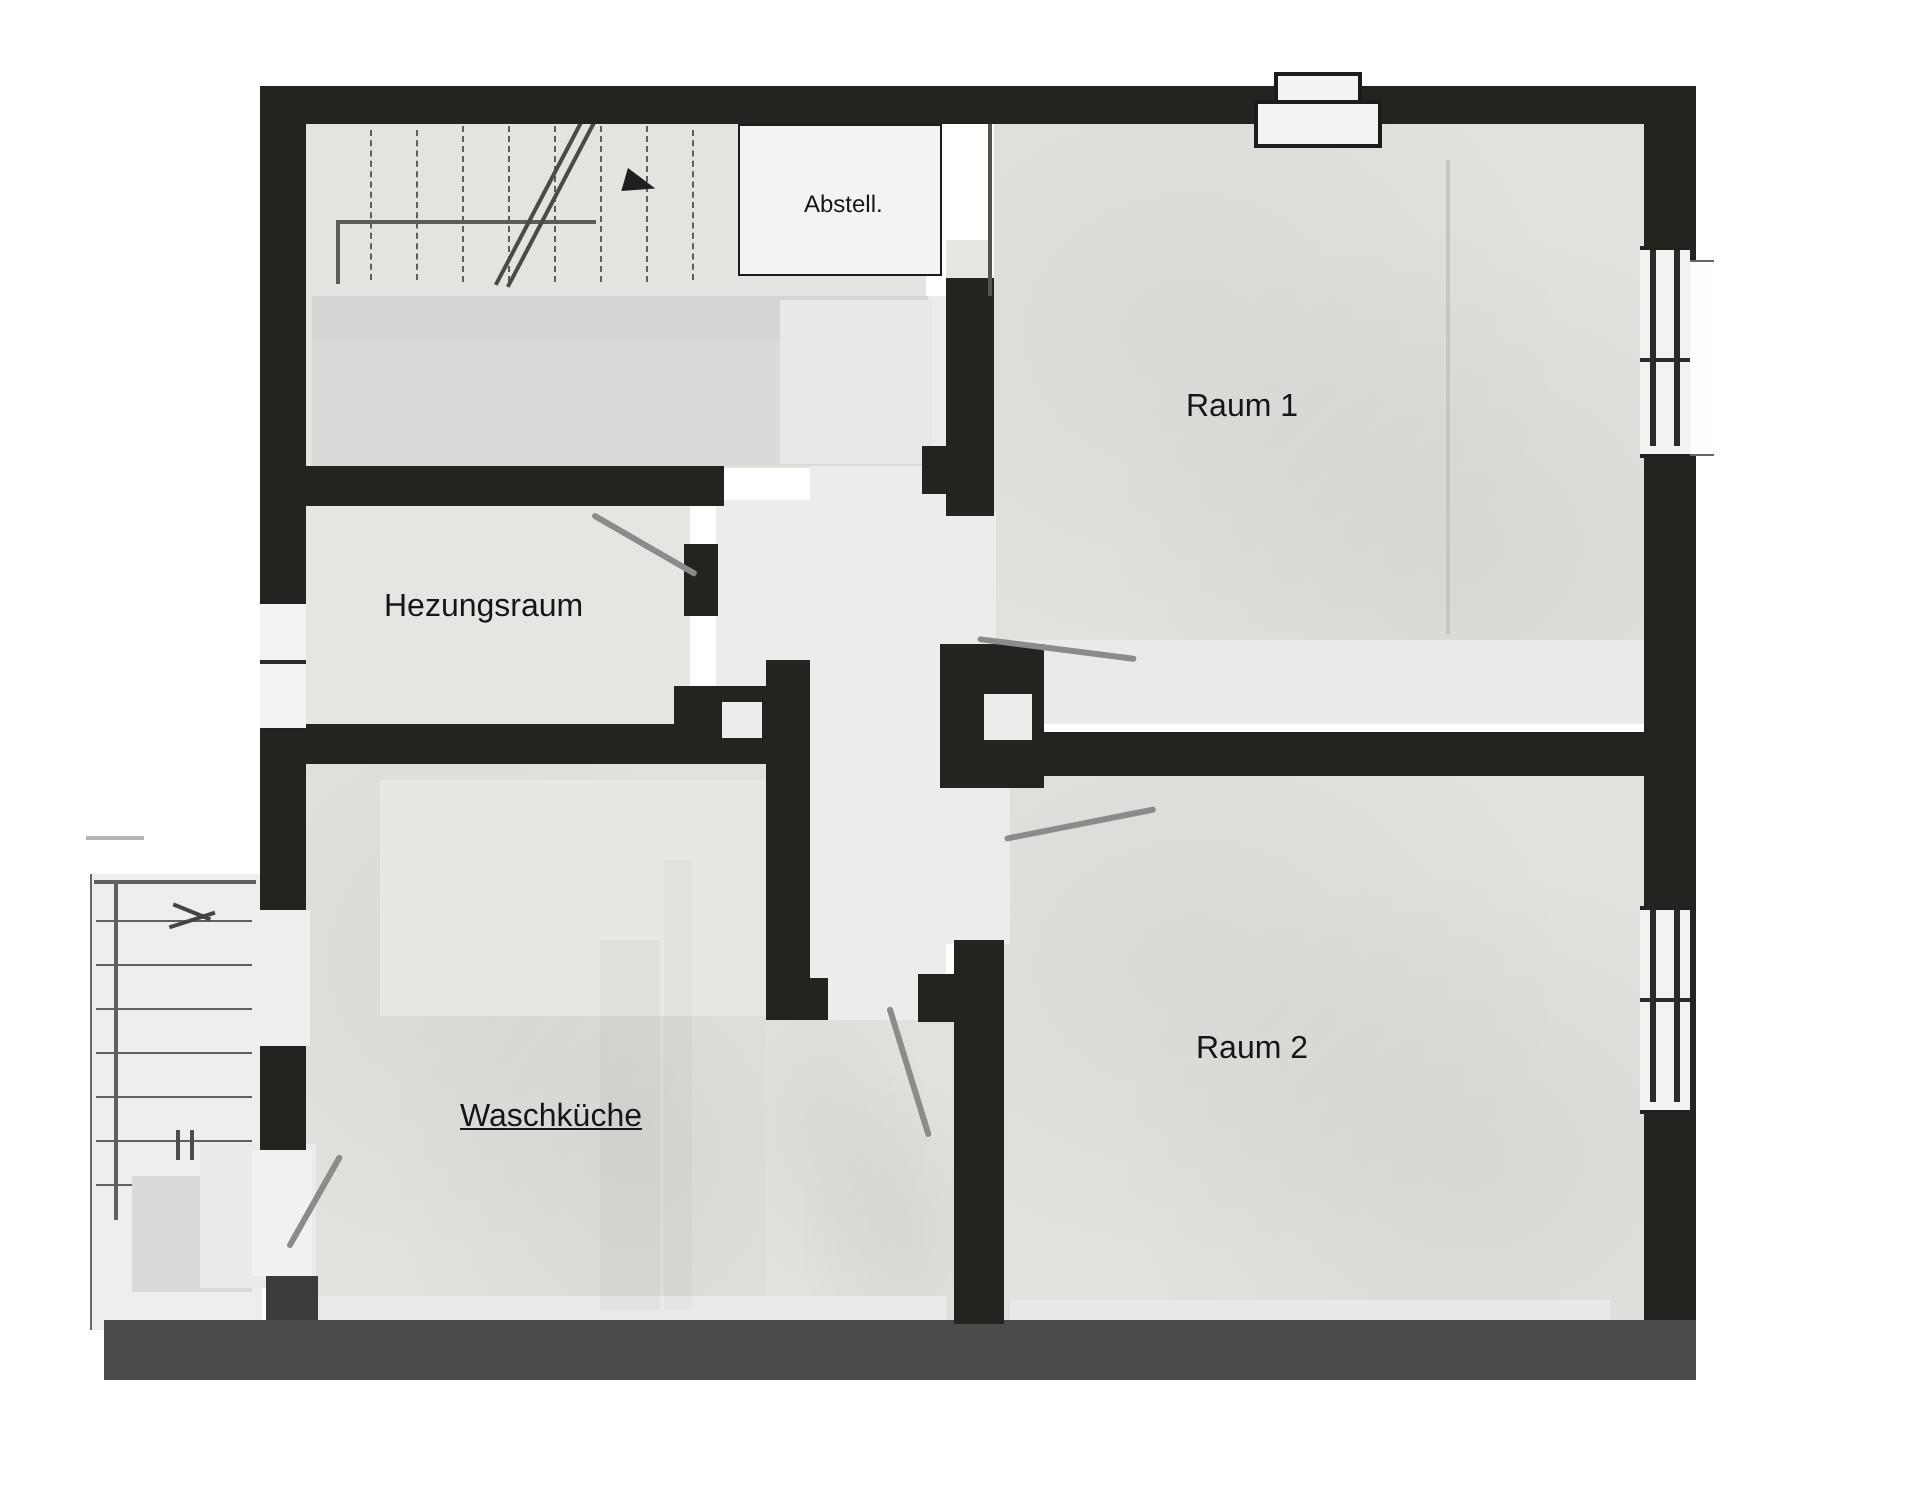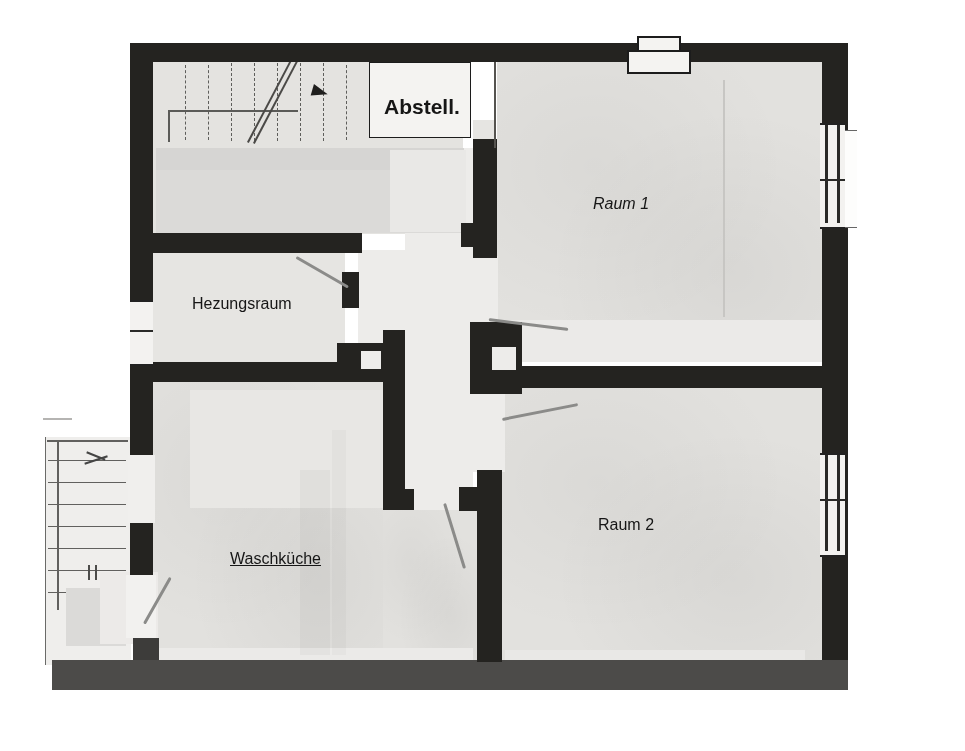--- a/index.html
+++ b/index.html
@@ -133,19 +133,19 @@
   <div class="sline" style="left:723px;top:80px;width:1.5px;height:237px;background:#c7c6c3;"></div>
 
   <div id="annotation-layer">
       <div class="pline" style="left: 297px; top: 256px; width: 60.0333px; background: rgb(139, 139, 137); transform: rotate(29.9816deg);"></div>
       <div class="pline" style="left: 489px; top: 318px; width: 79.6304px; background: rgb(139, 139, 137); transform: rotate(7.21426deg);"></div>
       <div class="pline" style="left: 502px; top: 418px; width: 77.4661px; background: rgb(139, 139, 137); transform: rotate(-11.1649deg);"></div>
       <div class="pline" style="left: 446px; top: 503px; width: 68.0074px; background: rgb(139, 139, 137); transform: rotate(72.8973deg);"></div>
       <div class="pline" style="left: 143px; top: 623px; width: 52.8394px; background: rgb(139, 139, 137); transform: rotate(-60.5241deg);"></div>
     </div>
 
-  <div class="label" style="left:384px;top:95px;font-size:21px;font-weight:bold;">Abstell.</div>
-  <div class="label" style="left:593px;top:195px;font-style:italic;">Raum 1</div>
+  <div class="label" style="left:402px;top:95px;font-size:12px;">Abstell.</div>
+  <div class="label" style="left:593px;top:195px;">Raum 1</div>
   <div class="label" style="left:192px;top:295px;">Hezungsraum</div>
   <div class="label" style="left:230px;top:550px;text-decoration:underline;">Waschküche</div>
   <div class="label" style="left:598px;top:516px;">Raum 2</div>
 
 </div>
 
 </body></html>

